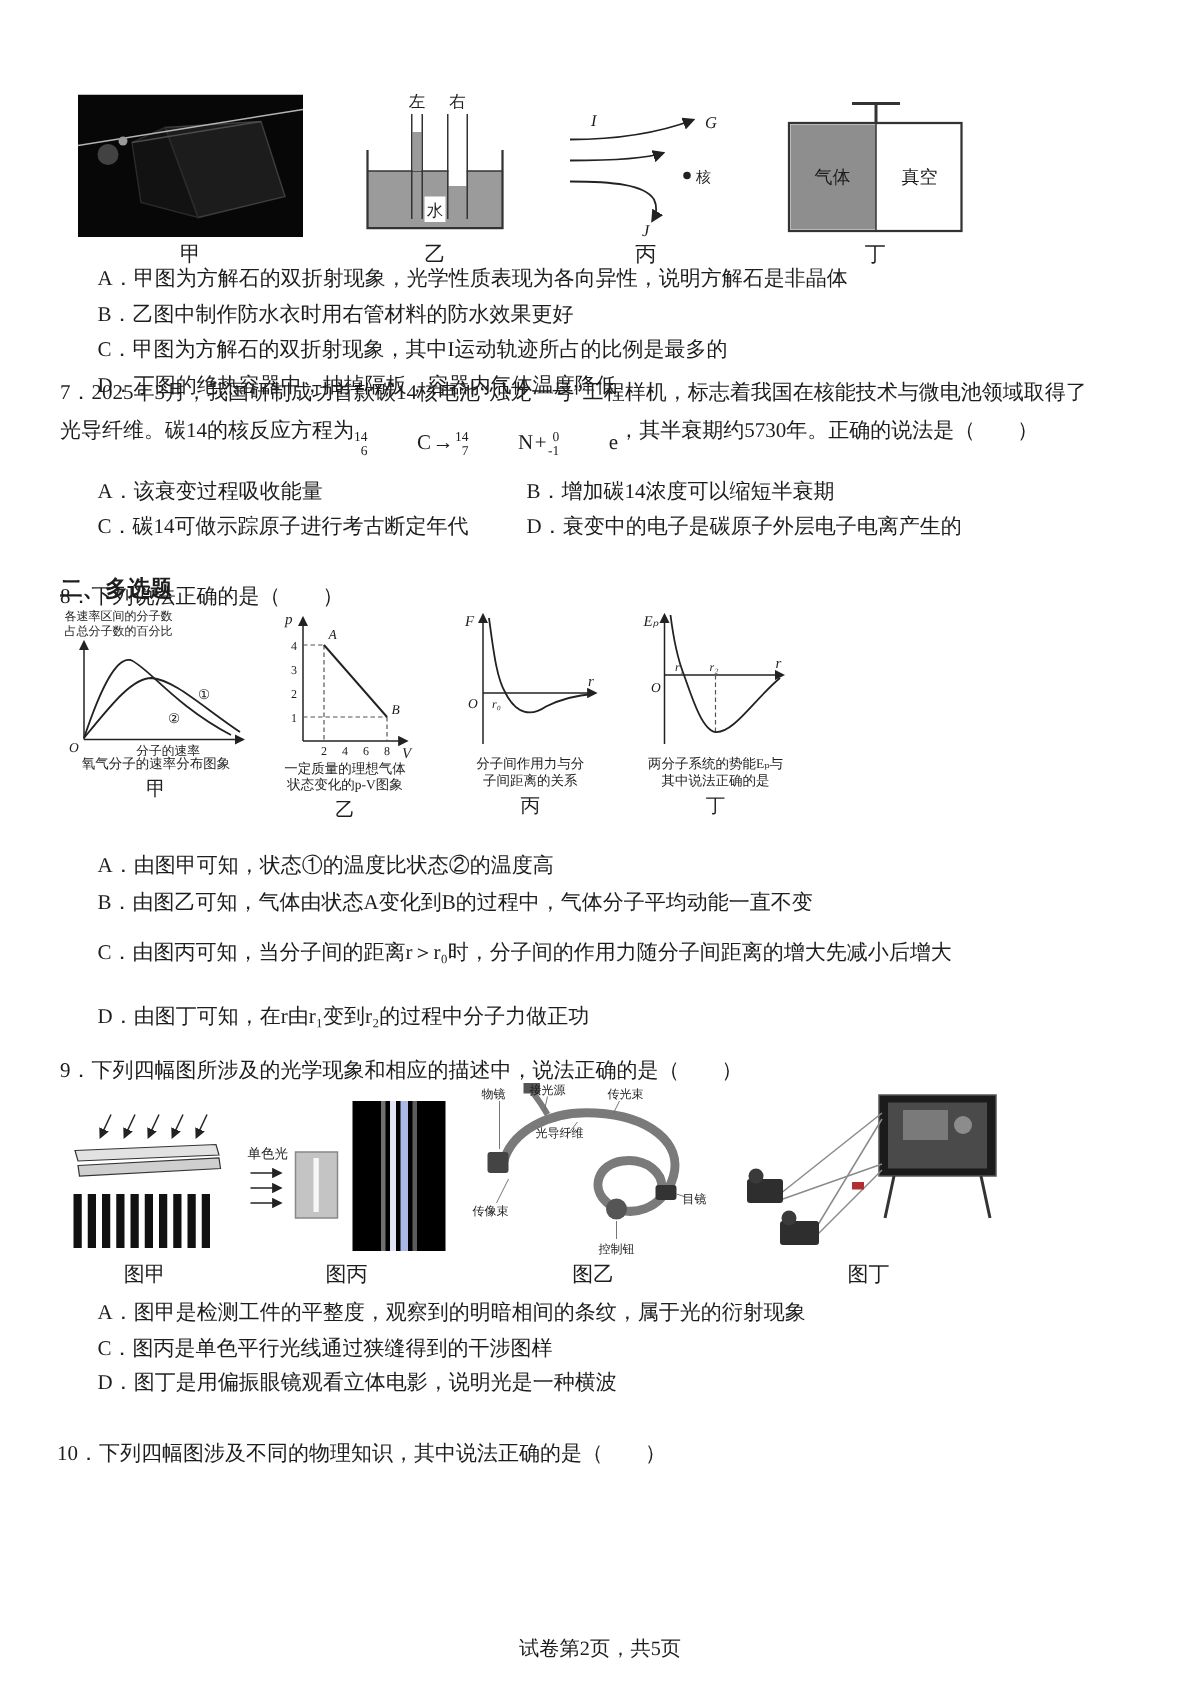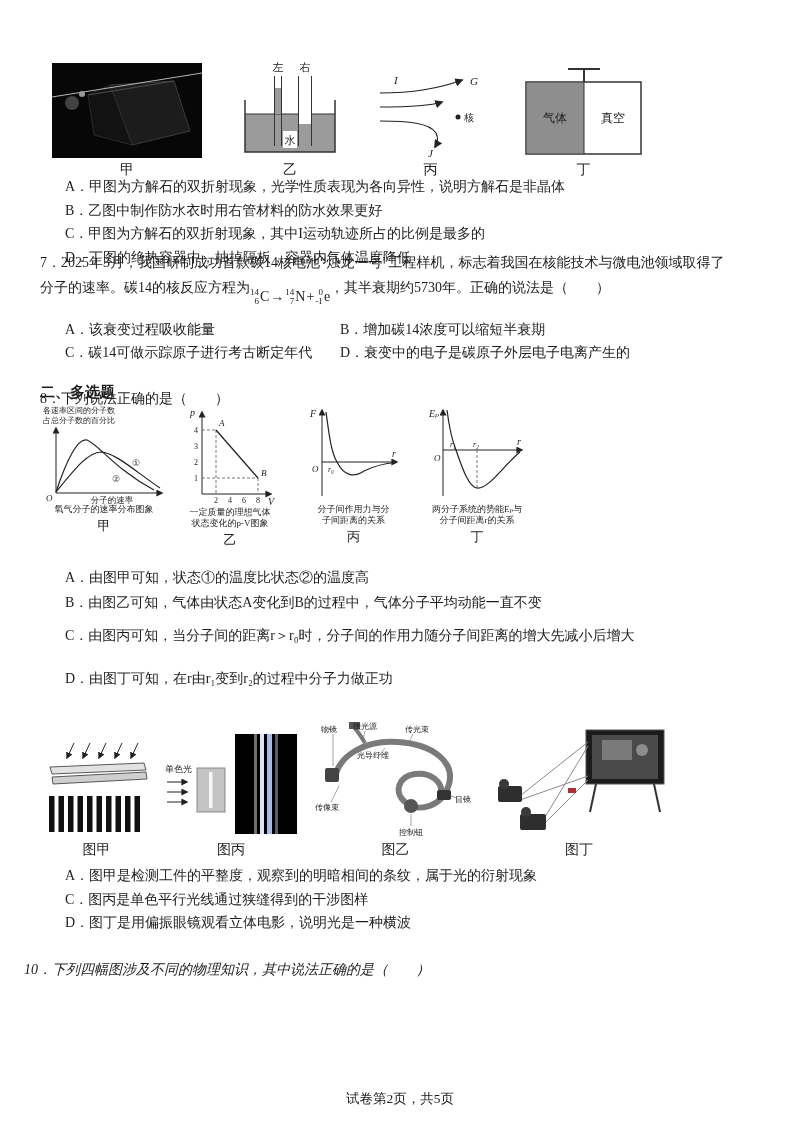--- a/index.html
+++ b/index.html
@@ -6,24 +6,24 @@
   body{font-family:"Liberation Serif","DejaVu Serif",serif;}
   .page{position:relative;width:800px;height:1131px;margin:0 auto;background:#fff;color:#1d1d1d;font-size:14px;overflow:hidden;}
   .abs{position:absolute;}
   .figcol{display:flex;flex-direction:column;align-items:center;}
   .fig-row{display:flex;align-items:flex-end;}
   .caption{font-size:14px;text-align:center;margin-top:3px;}
   .opt-block > div{line-height:23.5px;white-space:nowrap;}
   .q-line{line-height:25px;white-space:nowrap;}
   .opt-row{white-space:nowrap;line-height:23px;margin-top:0;}
   .col1{display:inline-block;width:275px;margin-left:25px;}
-  .col2{display:inline-block;}
+  .col2{display:inline-block;margin-left:11px;}
   .sec-head{font-weight:bold;font-size:15px;}
   .eqwrap{display:inline-flex;align-items:center;gap:1px;vertical-align:-3px;}
-  .nuclide{display:inline-flex;align-items:center;}
+  .nuclide{display:inline-flex;align-items:center;gap:32px;}
   .nuc-scripts{display:inline-flex;flex-direction:column;align-items:flex-end;font-size:9px;line-height:8.5px;margin-right:1px;}
   .graph-group{display:flex;flex-direction:column;align-items:center;}
   .small-cap{font-size:9px;line-height:11px;text-align:center;white-space:nowrap;}
   .graph-letter{font-size:13px;text-align:center;margin-top:2px;}
   svg{display:block;}
   svg text{font-family:"Liberation Serif","DejaVu Serif",serif;fill:#1d1d1d;}
   .dash{stroke:#555;stroke-width:0.8;stroke-dasharray:3 2;}
   .axis{stroke:#222;stroke-width:1;}
   .curve{fill:none;stroke:#222;stroke-width:1.2;}
   .footer{position:absolute;width:100%;text-align:center;top:1090px;font-size:13.5px;}
@@ -112,21 +112,21 @@
   <div class="abs opt-block" style="left:65px;top:175px;">
     <div>A．甲图为方解石的双折射现象，光学性质表现为各向异性，说明方解石是非晶体</div>
     <div>B．乙图中制作防水衣时用右管材料的防水效果更好</div>
     <div>C．甲图为方解石的双折射现象，其中I运动轨迹所占的比例是最多的</div>
     <div>D．丁图的绝热容器中，抽掉隔板，容器内气体温度降低</div>
   </div>
 
   <div class="abs" style="left:40px;top:250px;width:724px;">
     <div class="q-line">7．2025年3月，我国研制成功首款碳14核电池“烛龙一号”工程样机，标志着我国在核能技术与微电池领域取得了</div>
     <div class="q-line">
-      <span>分子的速率。碳14的核反应方程为</span><span class="eqwrap">
+      <span>光导纤维。碳14的核反应方程为</span><span class="eqwrap">
           <span class="nuclide">
             <span class="nuc-scripts">
               <span>14</span>
               <span>6</span>
             </span>
             <span>C</span>
           </span>
           <span>→</span>
           <span class="nuclide">
             <span class="nuc-scripts">
@@ -224,32 +224,33 @@
         <line class="axis" x1="16" y1="46" x2="95" y2="46" marker-end="url(#arr)"></line>
         <text x="2" y="13" font-size="10" font-style="italic">Eₚ</text>
         <text x="90" y="41" font-size="10" font-style="italic">r</text>
         <text x="7" y="57" font-size="9" font-style="italic">O</text>
         <text x="23" y="43" font-size="8" font-style="italic">r₁</text>
         <text x="46" y="43" font-size="8" font-style="italic">r₂</text>
         <line class="dash" x1="50" y1="46" x2="50" y2="84"></line>
         <path class="curve" d="M20,6 C22,22 25,36 29,46 C34,60 41,83 50,84 C62,85 76,62 93,48"></path>
       </svg>
       <div class="small-cap">两分子系统的势能Eₚ与</div>
-      <div class="small-cap">分子间距离r的关系</div>
+      <div class="small-cap">其中说法正确的是</div>
       <div class="graph-letter">丁</div>
     </div>
   </div>
 
   <div class="abs" style="left:65px;top:565px;">
     <div class="q-line">A．由图甲可知，状态①的温度比状态②的温度高</div>
     <div class="q-line" style="margin-bottom:8px;">B．由图乙可知，气体由状态A变化到B的过程中，气体分子平均动能一直不变</div>
     <div class="q-line" style="margin-bottom:18px;">C．由图丙可知，当分子间的距离r＞r₀时，分子间的作用力随分子间距离的增大先减小后增大</div>
     <div class="q-line">D．由图丁可知，在r由r₁变到r₂的过程中分子力做正功</div>
   </div>
 
+  <div class="abs q-line" style="left:40px;top:702px;">9．下列四幅图所涉及的光学现象和相应的描述中，说法正确的是（　　）</div>
 
   <div class="abs fig-row" style="left:44px;top:720px;gap:12px;">
 
     <div class="figcol">
       <svg width="105" height="98">
         <g stroke="#222" stroke-width="1">
           <line x1="30" y1="3" x2="23" y2="18" marker-end="url(#arr)"></line>
           <line x1="46" y1="3" x2="39" y2="18" marker-end="url(#arr)"></line>
           <line x1="62" y1="3" x2="55" y2="18" marker-end="url(#arr)"></line>
           <line x1="78" y1="3" x2="71" y2="18" marker-end="url(#arr)"></line>
@@ -345,17 +346,17 @@
       <div class="caption">图丁</div>
     </div>
   </div>
 
   <div class="abs opt-block" style="left:65px;top:864px;">
     <div>A．图甲是检测工件的平整度，观察到的明暗相间的条纹，属于光的衍射现象</div>
     <div>C．图丙是单色平行光线通过狭缝得到的干涉图样</div>
     <div>D．图丁是用偏振眼镜观看立体电影，说明光是一种横波</div>
   </div>
 
-  <div class="abs q-line" style="left:24px;top:957px;font-style:italic;">10．下列四幅图涉及不同的物理知识，其中说法正确的是（　　）</div>
+  <div class="abs q-line" style="left:38px;top:957px;">10．下列四幅图涉及不同的物理知识，其中说法正确的是（　　）</div>
 
   <div class="footer">试卷第2页，共5页</div>
 
 </div>
 
 </body></html>

